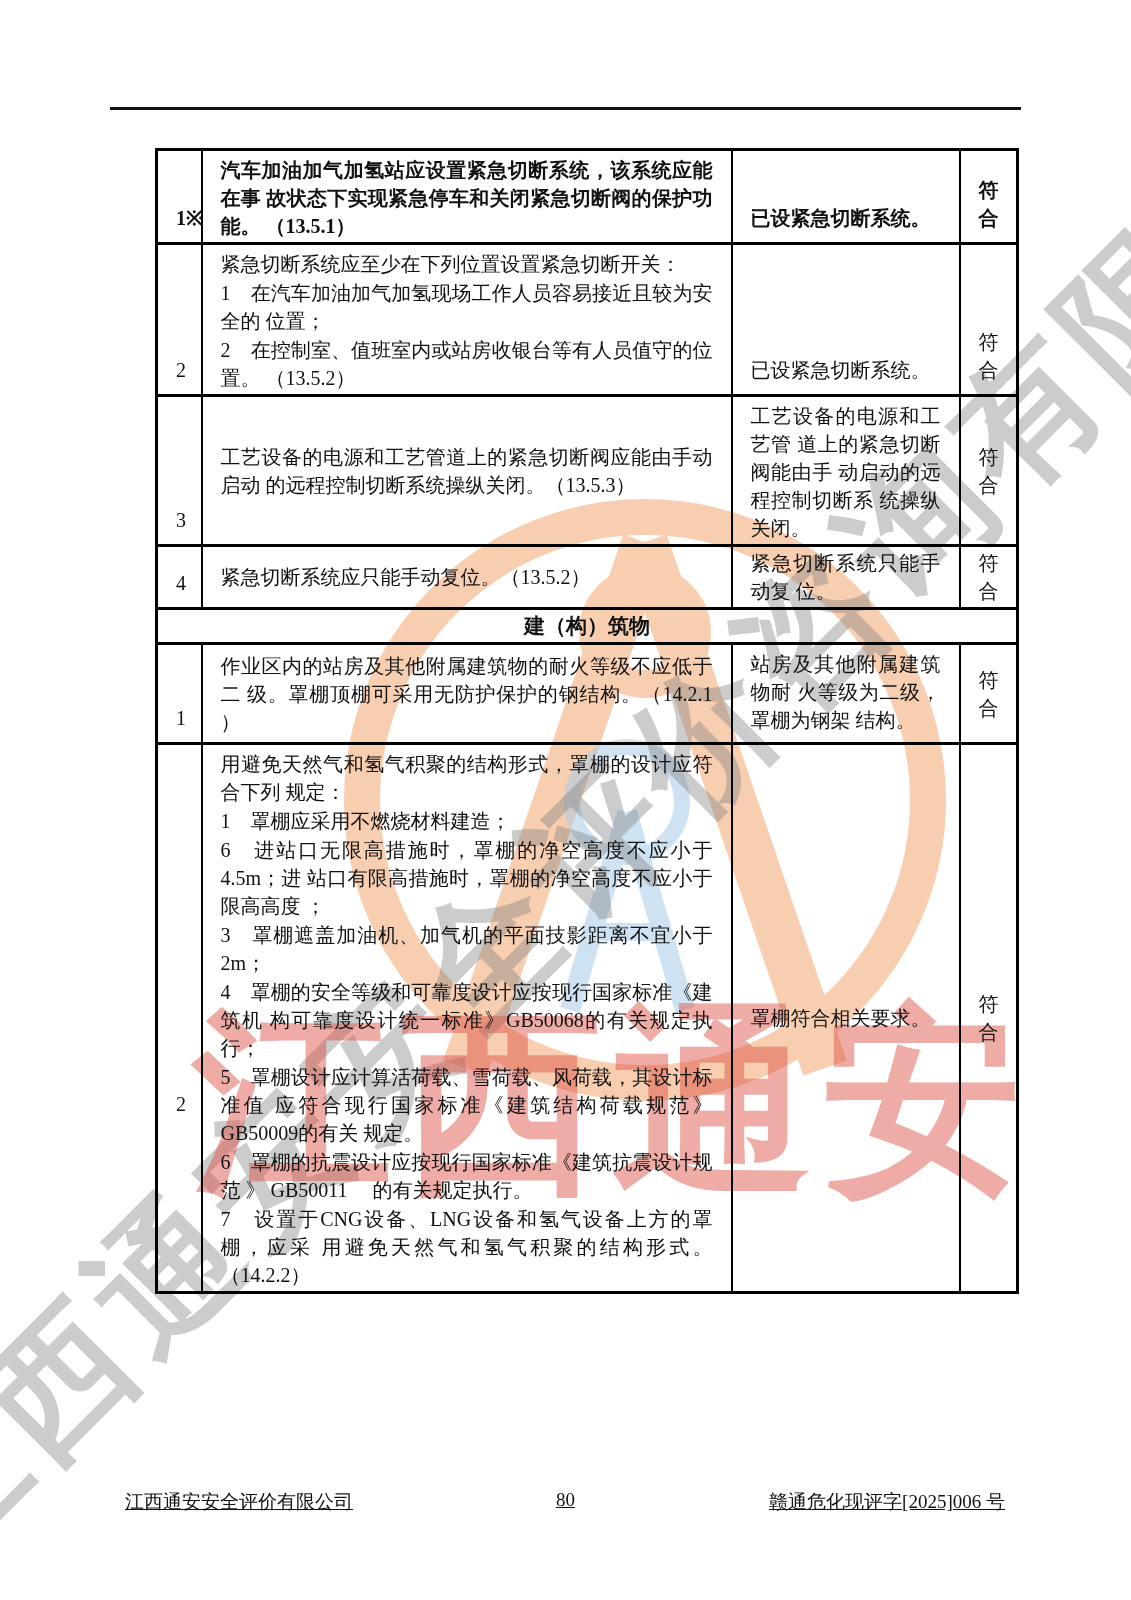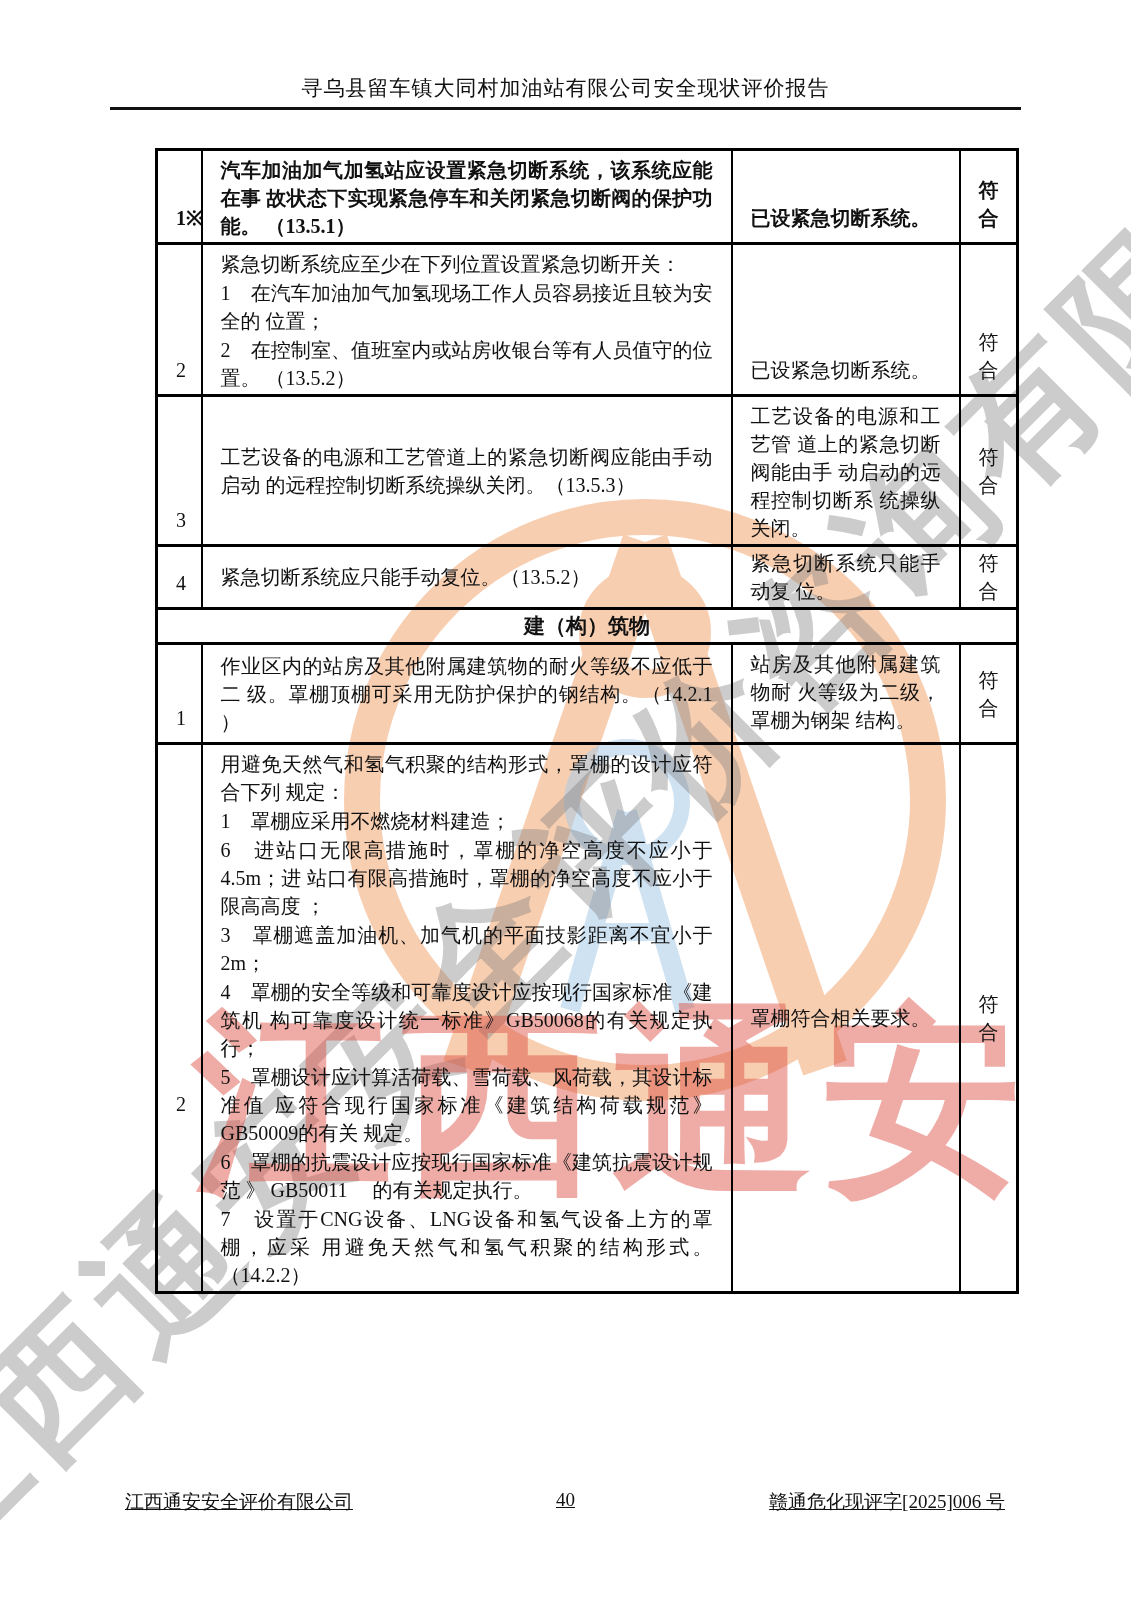--- a/index.html
+++ b/index.html
@@ -77,21 +77,20 @@
       <path d="M112 92 L55 290" stroke-width="20"></path>
       <path d="M112 92 L170 290" stroke-width="20"></path>
       <path d="M76 212 L150 212" stroke-width="18"></path>
     </g>
   </svg>
 
   <div class="wm wm-diag">江西通安安全评价咨询有限公司</div>
 
   <div class="wm wm-red">江西通安</div>
 
-  <div class="layer" id="header-title">寻乌县留车镇大同村加油站有限公司安全现状评价报告</div>
   <div class="layer" id="header-rule"></div>
 
   <table id="checklist-table">
     <colgroup>
       <col style="width:45px">
         <col style="width:530px">
         <col style="width:228px">
         <col style="width:58px">
     </colgroup>
 
@@ -160,16 +159,16 @@
         <p class="para">6　罩棚的抗震设计应按现行国家标准《建筑抗震设计规范 》 GB50011　 的有关规定执行。</p>
         <p class="para">7　设置于CNG设备、LNG设备和氢气设备上方的罩棚，应采 用避免天然气和氢气积聚的结构形式。（14.2.2）</p>
       </td>
       <td class="cell record vm">罩棚符合相关要求。</td>
       <td class="cell concl">符合</td>
     </tr>
   </tbody>
     </table>
 
   <div class="layer footer-text" id="footer-left">江西通安安全评价有限公司</div>
-  <div class="layer footer-text" id="footer-center">40</div>
+  <div class="layer footer-text" id="footer-center">80</div>
   <div class="layer footer-text" id="footer-right">赣通危化现评字[2025]006 号</div>
 
 </div>
 
 </body></html>

